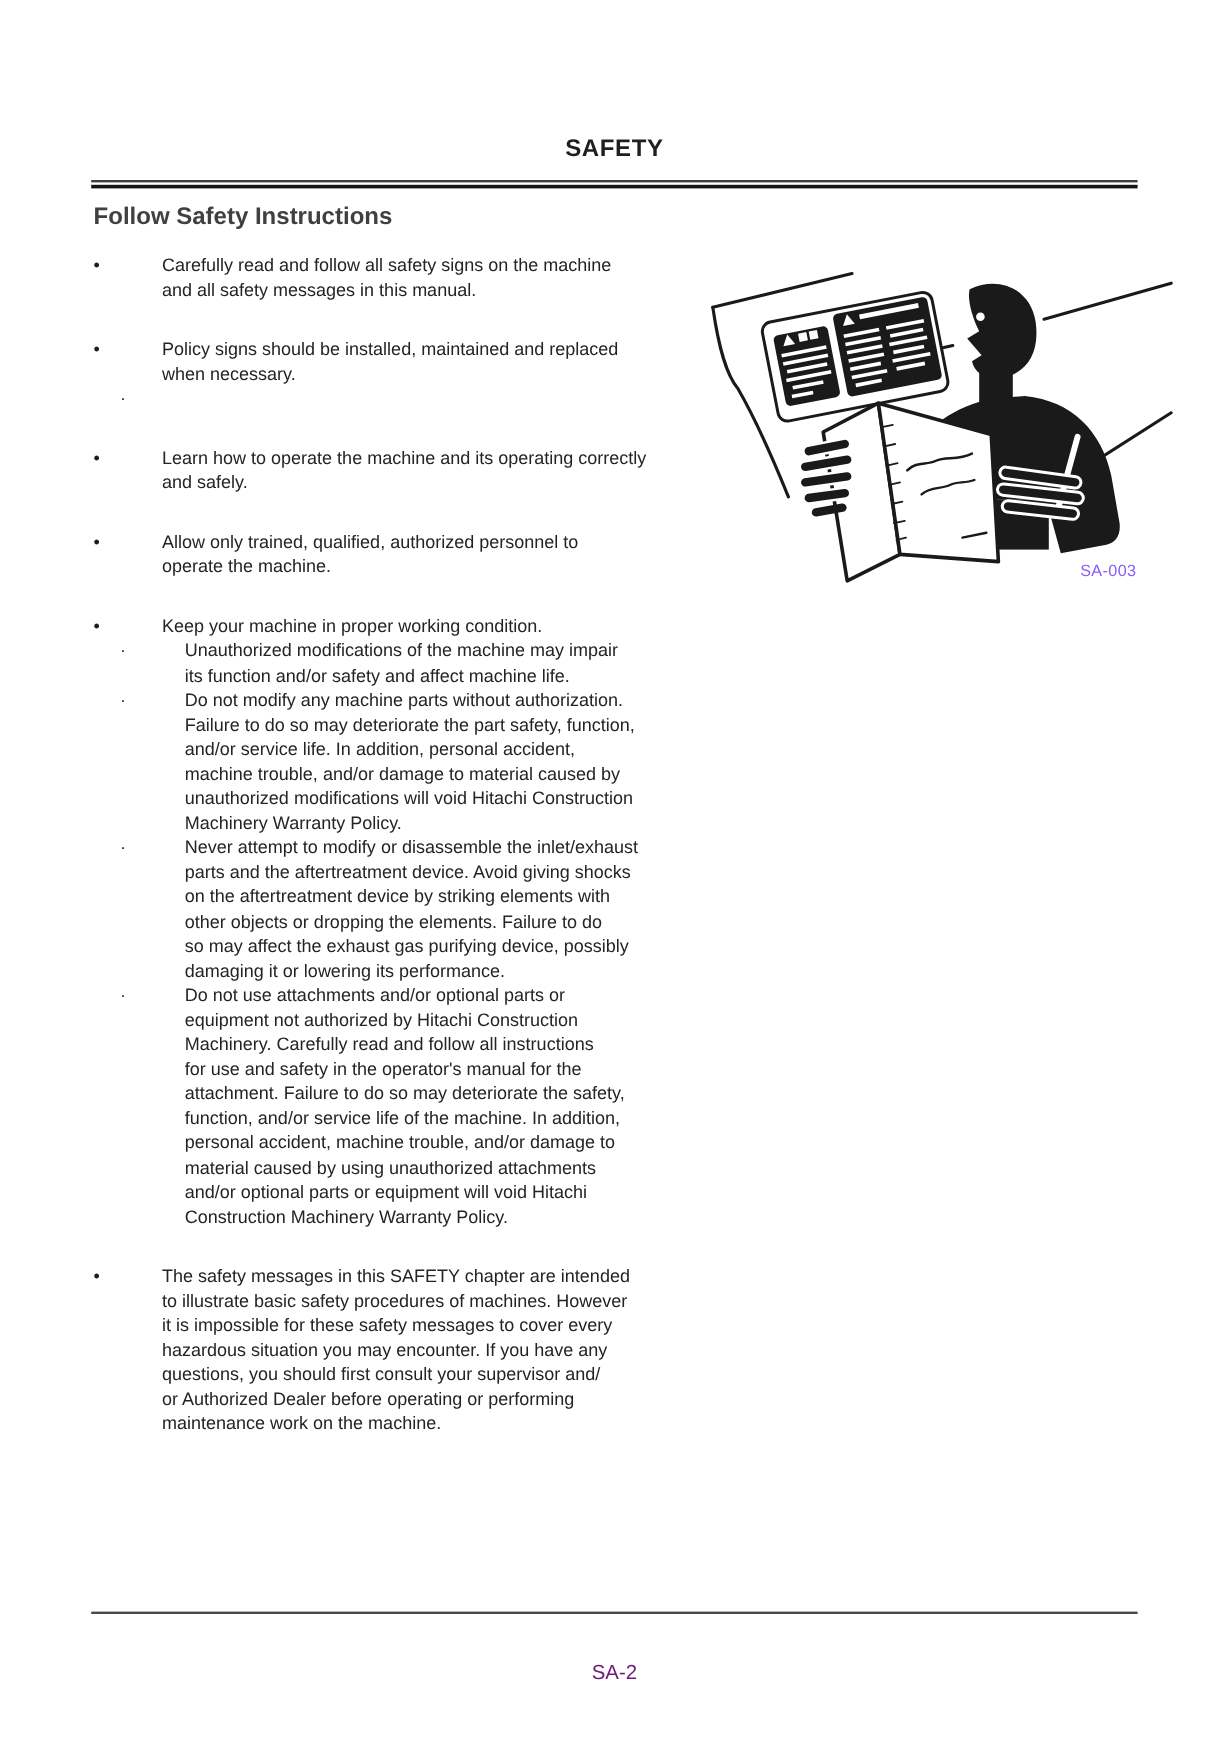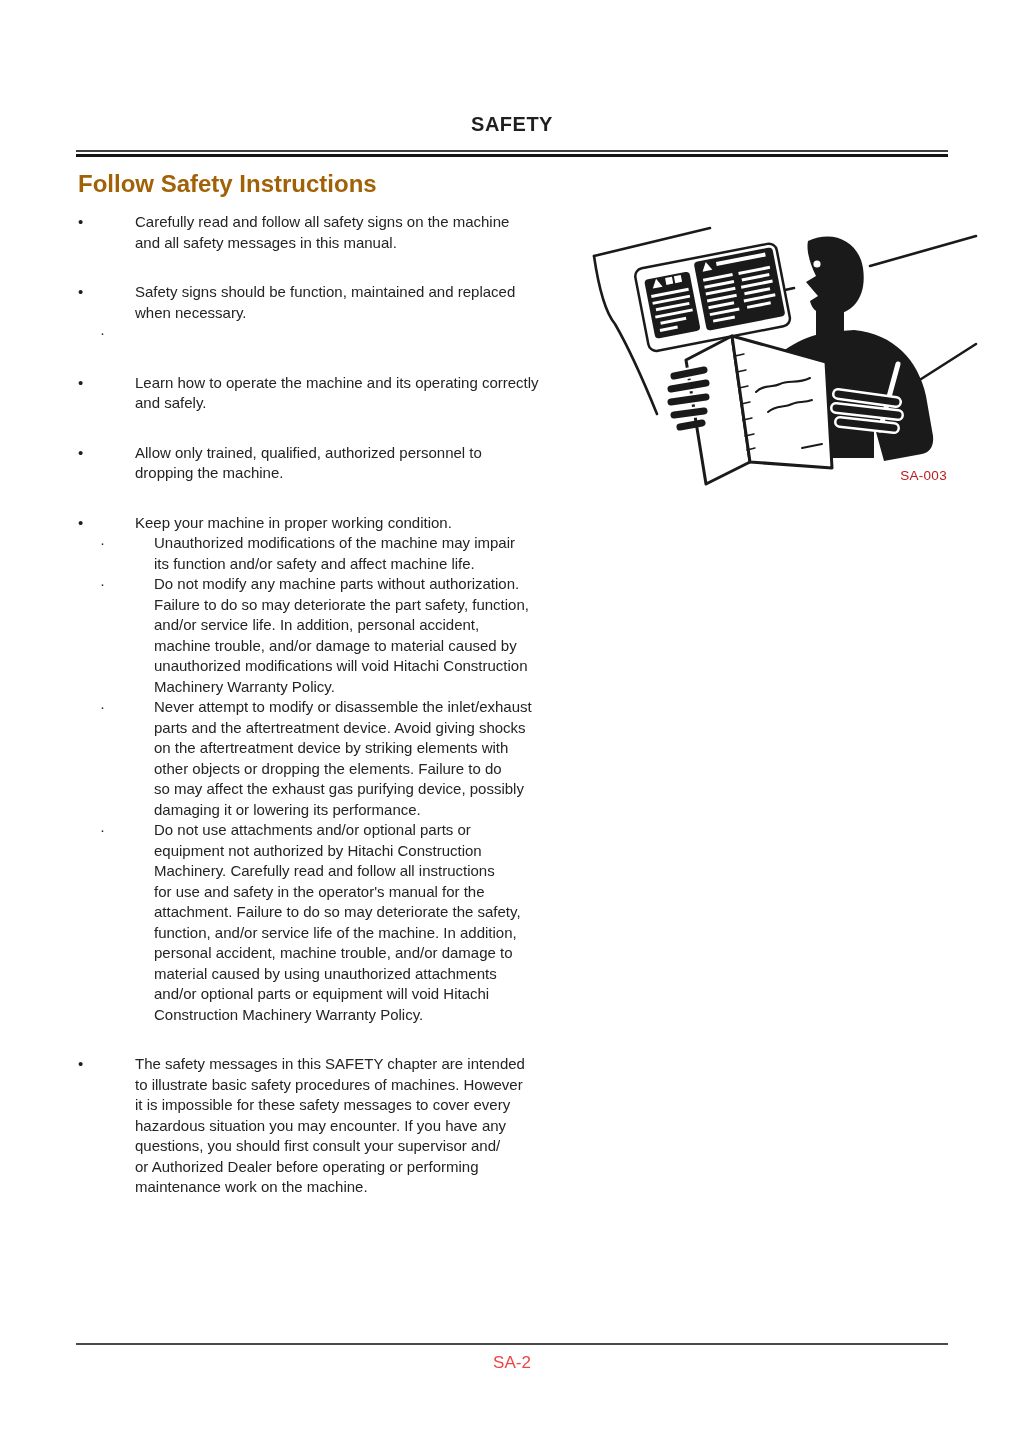--- a/index.html
+++ b/index.html
@@ -15,46 +15,46 @@
     position:absolute;top:113px;left:0;width:100%;
     text-align:center;font-size:20px;font-weight:700;
     letter-spacing:0.5px;color:#1f1f1f;
   }
   .hdr-rule{
     position:absolute;left:76px;top:150px;width:872px;height:2px;
     border-top:2px solid #3f3f3f;border-bottom:3px solid #151515;
   }
   .sec-title{
     position:absolute;left:78px;top:170px;
-    font-size:24px;font-weight:700;color:#a16207;
+    font-size:20px;font-weight:700;color:#404040;
   }
   .content{
     position:absolute;left:78px;top:212px;width:502px;
     font-size:15px;line-height:20.5px;
   }
   .b-item{display:flex;margin-bottom:29px;}
   .b-item:last-child{margin-bottom:0;}
   .b-marker{flex:0 0 19px;color:#1f1f1f;}
   .b-body{flex:1 1 auto;min-width:0;}
   .b-text{white-space:pre-line;margin-left:38px;}
   .sub-item{display:flex;}
   .s-marker{flex:0 0 16px;text-align:left;padding-left:3px;color:#1f1f1f;}
   .figure{position:absolute;left:586px;top:224px;width:398px;height:262px;}
   .figure svg{display:block;width:100%;height:100%;}
   .fig-caption{
     position:absolute;right:77px;top:468px;
-    font-size:13.5px;color:#b91c1c;letter-spacing:0.3px;text-align:center;
+    font-size:13.5px;color:#8b5cf6;letter-spacing:0.3px;text-align:center;
   }
   .ftr-rule{
     position:absolute;left:76px;top:1343px;width:872px;height:0;
     border-top:2px solid #4a4a4a;
   }
   .ftr-page{
-    position:absolute;top:1353px;left:0;width:100%;
-    text-align:center;font-size:17px;color:#ef4444;
+    position:absolute;top:1384px;left:0;width:100%;
+    text-align:center;font-size:17px;color:#701a75;
   }
 </style>
 </head>
 <body>
 
 <div class="page">
 
   <div class="hdr-title">SAFETY</div>
   <div class="hdr-rule"></div>
 
@@ -66,41 +66,41 @@
       <span class="b-marker">•</span>
       <div class="b-body">
           <div class="b-text">Carefully read and follow all safety signs on the machine
 and all safety messages in this manual.</div>
         </div>
     </div>
 
     <div class="b-item">
       <span class="b-marker">•</span>
       <div class="b-body">
-        <div class="b-text">Safety signs should be function, maintained and replaced
+        <div class="b-text">Policy signs should be installed, maintained and replaced
 when necessary.</div>
         <div class="sub-item">
           <span class="s-marker">·</span>
         </div>
       </div>
     </div>
 
     <div class="b-item">
       <span class="b-marker">•</span>
       <div class="b-body">
           <div class="b-text">Learn how to operate the machine and its operating correctly
 and safely.</div>
         </div>
     </div>
 
     <div class="b-item">
       <span class="b-marker">•</span>
       <div class="b-body">
           <div class="b-text">Allow only trained, qualified, authorized personnel to
-dropping the machine.</div>
+operate the machine.</div>
         </div>
     </div>
 
     <div class="b-item">
       <span class="b-marker">•</span>
       <div class="b-body">
         <div class="b-text">Keep your machine in proper working condition.</div>
         <div class="sub-item">
           <span class="s-marker">·</span>
           <div class="b-text">Unauthorized modifications of the machine may impair

